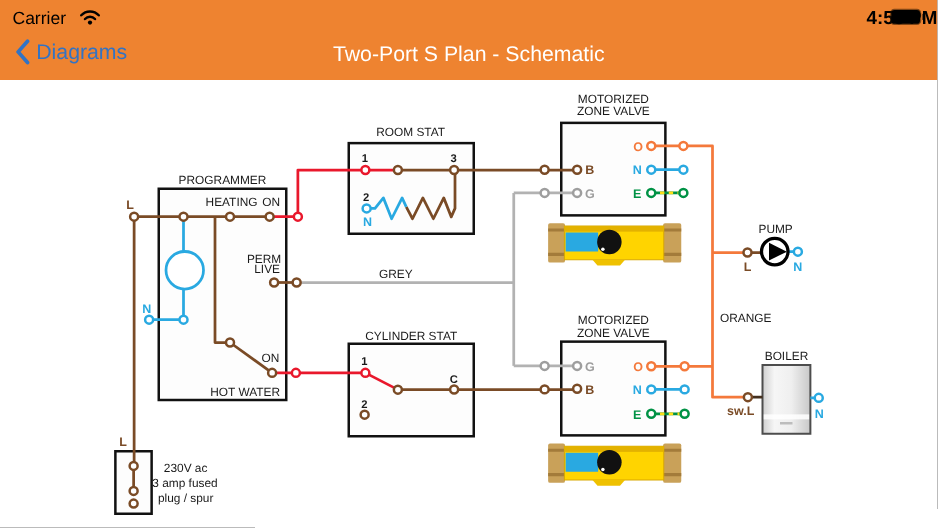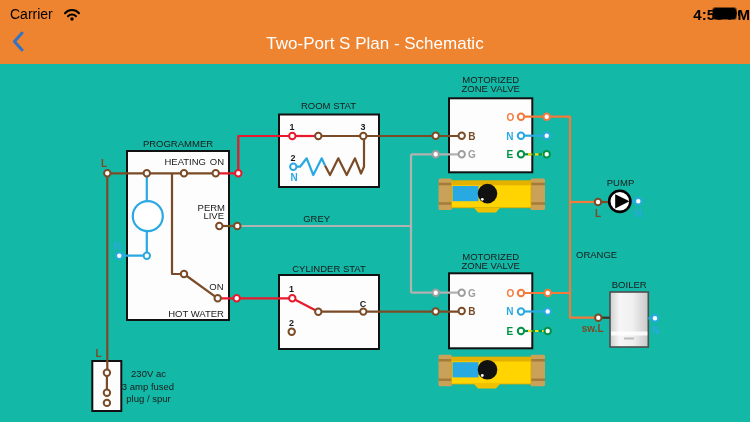--- a/index.html
+++ b/index.html
@@ -1,16 +1,16 @@
 <!DOCTYPE html>
 <html><head>
 <meta charset="utf-8">
 <style>
   html,body{margin:0;padding:0;background:#888;}
-  .screen{position:relative;width:750px;height:422px;background:#14b8a6;overflow:hidden;
+  .screen{position:relative;width:750px;height:422px;background:#ffffff;overflow:hidden;
           font-family:"Liberation Sans",sans-serif;}
   
   .header{position:absolute;top:0;left:0;width:750px;height:64px;background:#EE8330;}
   .statusbar{position:relative;height:27px;color:#000;}
   .carrier{position:absolute;left:10px;top:6px;font-size:14px;}
   .wifi{position:absolute;left:63px;top:7px;}
   .time{position:absolute;left:0;right:0;top:6px;text-align:right;font-size:15px;font-weight:bold;padding-left:11px;}
   .battery{position:absolute;right:14px;top:8px;width:23px;height:11px;background:#000;
            border-radius:2.5px;box-shadow:0 0 0 1px rgba(40,20,0,.55);}
   .battery:after{content:"";position:absolute;right:-4px;top:3px;width:2.5px;height:5px;
@@ -45,20 +45,21 @@
         </svg>
       </span>
       <span class="time">4:58 PM</span>
       <span class="battery"></span>
     </div>
     <div class="navbar">
       <span class="back">
         <svg width="12" height="21" viewBox="0 0 12 21">
           <path d="M10 2 L2.5 10.5 L10 19" fill="none" stroke="#3273C4" stroke-width="3" stroke-linecap="round" stroke-linejoin="round"></path>
         </svg>
+        <span>Diagrams</span>
       </span>
       <span class="navtitle">Two-Port S Plan - Schematic</span>
     </div>
   </div>
 
   <div class="canvas">
   <svg width="750" height="358" viewBox="0 64 750 358">
     <defs>
       <linearGradient id="boilerGrad" x1="0" y1="0" x2="1" y2="0">
         <stop offset="0" stop-color="#CFCFCF"></stop>

